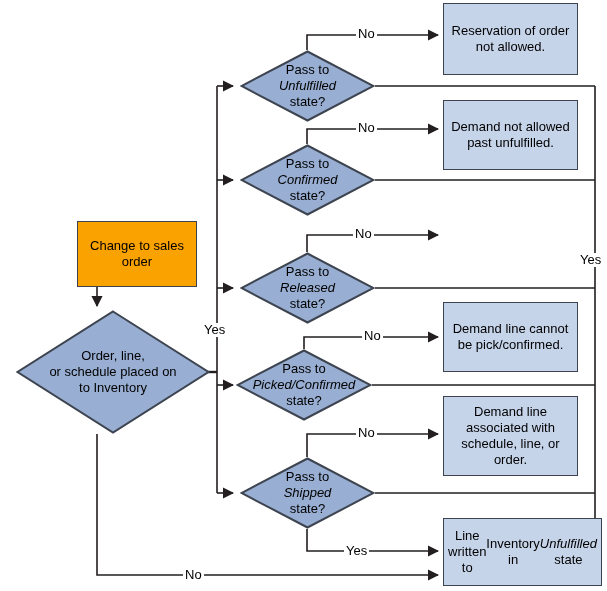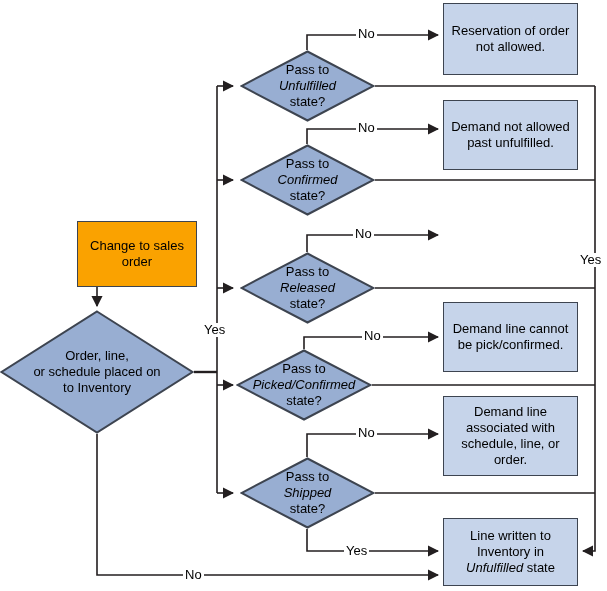--- a/index.html
+++ b/index.html
@@ -58,21 +58,21 @@
 
       <path d="M97,434 L97,575 L438,575" marker-end="url(#arrow)"></path>
 
     </g>
   </svg>
 
   <div class="node rect start" style="left:37px;top:221px;width:120px;height:66px;margin-left:40px;">
     <span>Change to sales order</span>
   </div>
 
-  <div class="diamond-wrap" style="left:0px;top:310px;width:194px;height:124px;">
+  <div class="diamond-wrap" style="left:16px;top:310px;width:194px;height:124px;">
     <svg class="diamond-shape" viewBox="0 0 194 124" preserveAspectRatio="none">
       <polygon points="97,1.5 192.5,62 97,122.5 1.5,62" fill="#98aed2" stroke="#3d4450" stroke-width="2"></polygon>
     </svg>
     <div class="diamond-label">
       <span>Order, line,</span>
       <span>or schedule placed on</span>
       <span>to Inventory</span>
     </div>
   </div>
 
@@ -141,21 +141,21 @@
 
 
   <div class="node rect" style="left:443px;top:302px;width:135px;height:70px;">
     <span>Demand line cannot be pick/confirmed.</span>
   </div>
 
   <div class="node rect" style="left:443px;top:396px;width:135px;height:80px;">
     <span>Demand line associated with schedule, line, or order.</span>
   </div>
 
-  <div class="node rect" style="left:443px;top:518px;width:135px;height:68px;flex-direction:column;">
+  <div class="node rect" style="left:443px;top:518px;width:159px;height:68px;">
     <span>Line written to</span>
     <span>Inventory in</span>
     <span><i class="it">Unfulfilled</i> <span>state</span></span>
   </div>
 
   <div class="edge-label" style="left:356px;top:27px;">No</div>
   <div class="edge-label" style="left:356px;top:121px;">No</div>
   <div class="edge-label" style="left:353px;top:227px;">No</div>
   <div class="edge-label" style="left:362px;top:329px;">No</div>
   <div class="edge-label" style="left:356px;top:426px;">No</div>

